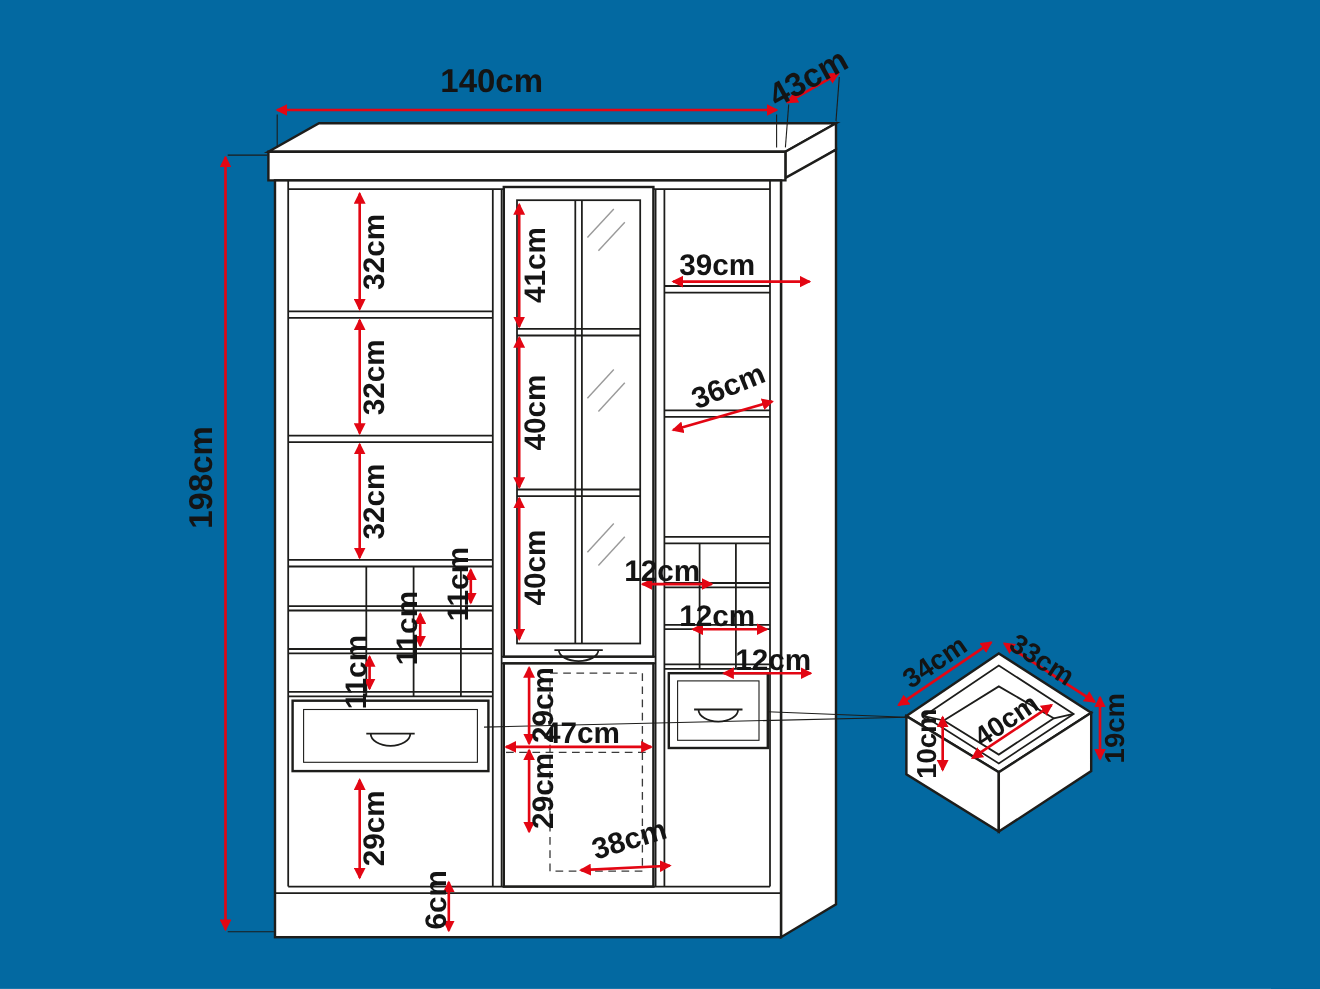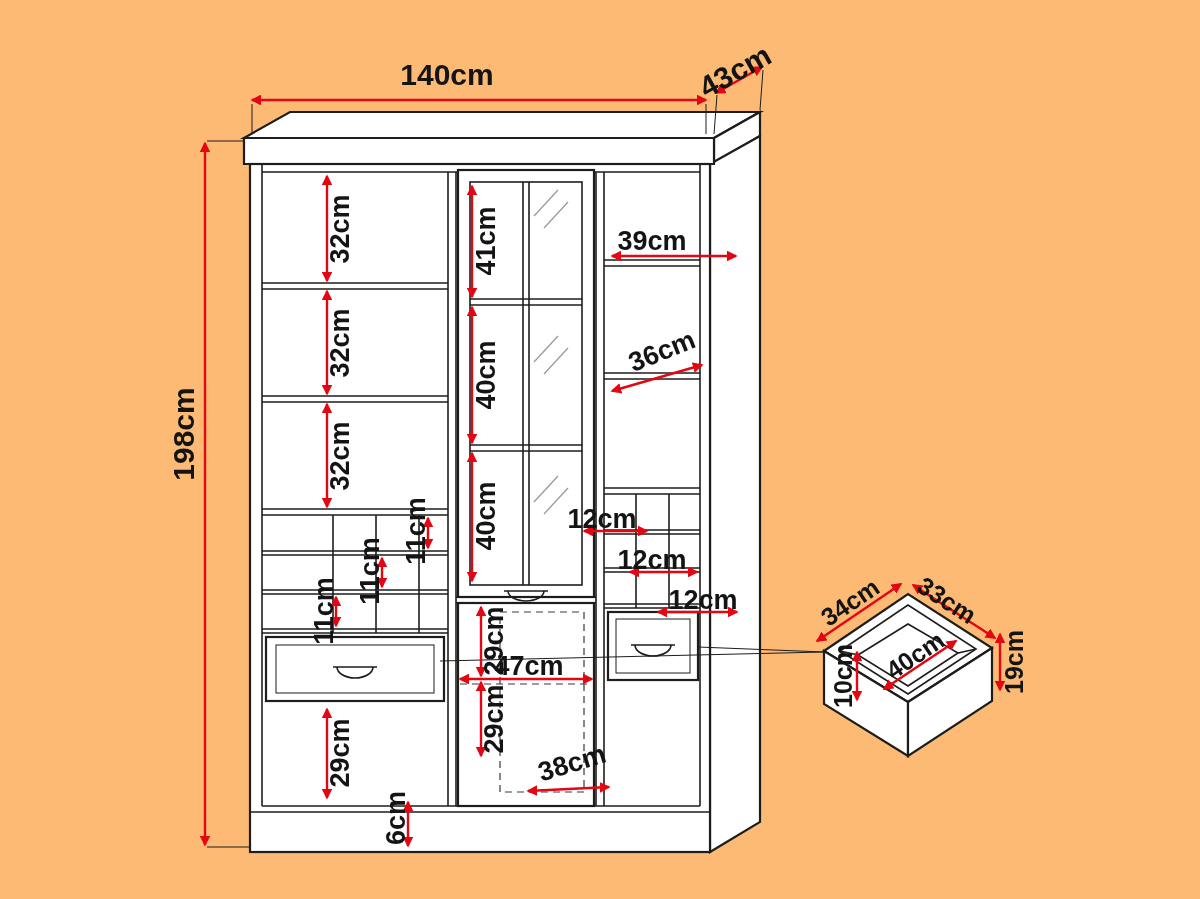--- a/index.html
+++ b/index.html
@@ -1,16 +1,16 @@
 <!DOCTYPE html>
 <html><head>
 <meta charset="utf-8">
 <style>
   html,body{margin:0;padding:0;background:#ffffff;}
-  .canvas{position:relative;width:1200px;height:899px;background:#fdba74;overflow:hidden;}
+  .canvas{position:relative;width:1200px;height:899px;background:#0369a1;overflow:hidden;}
   svg{display:block;}
   .ln{stroke:#1d1d1b;stroke-width:1.6;fill:none;}
   .ln-bold{stroke:#1d1d1b;stroke-width:2.2;fill:none;}
   .face{fill:#ffffff;stroke:#1d1d1b;stroke-width:2.2;}
   .thin{stroke:#1d1d1b;stroke-width:1;fill:none;}
   .dash{stroke:#3a3a3a;stroke-width:1.2;fill:none;stroke-dasharray:7 5;}
   .glass{stroke:#9a9a9a;stroke-width:1.3;fill:none;}
   .red{stroke:#e30613;stroke-width:2.4;fill:none;}
   .dim{font-family:"Liberation Sans",sans-serif;font-weight:700;font-size:27px;fill:#141414;text-anchor:middle;dominant-baseline:central;}
   .dim-lg{font-size:30px;}

